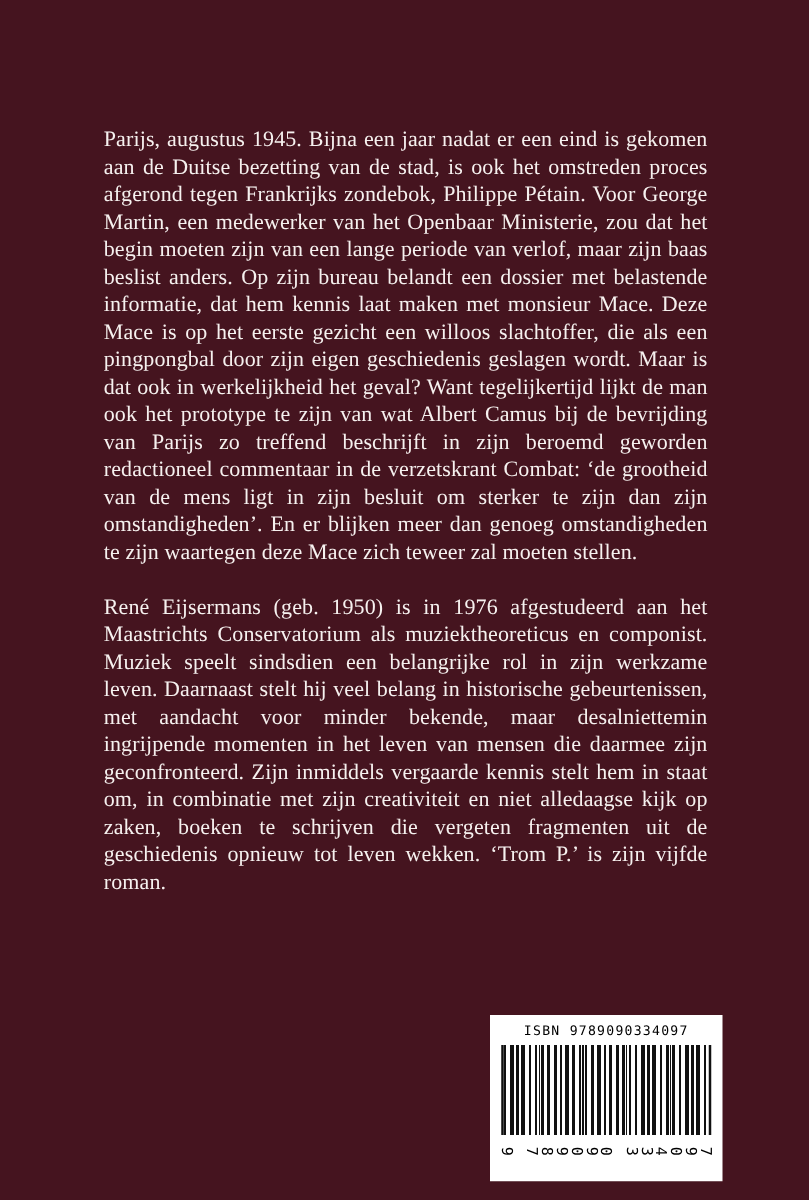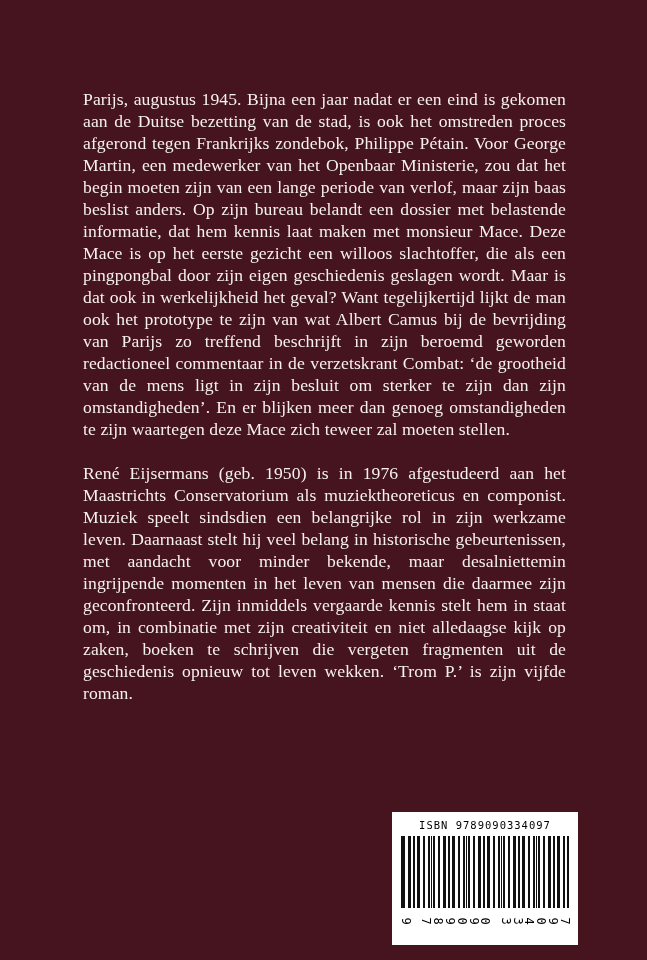--- a/index.html
+++ b/index.html
@@ -20,21 +20,21 @@
     left: 83px;
     top: 88px;
     width: 483px;
     color: var(--fg, #f6f1ef);
     font-size: 17.6px;
     line-height: 22px;
     text-align: justify;
     letter-spacing: 0.1px;
   }
   .para {
-    margin: 0 0 22px 0;
+    margin: 12px 0 22px 0;
   }
   .barcode {
     position: absolute;
     left: 392px;
     top: 812px;
     width: 186px;
     height: 133px;
     background: var(--bc-bg, #ffffff);
     box-sizing: border-box;
     padding: 7px 9px 16px 9px;

